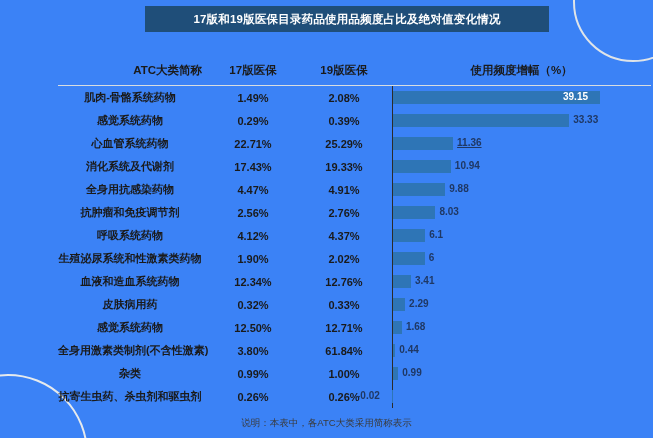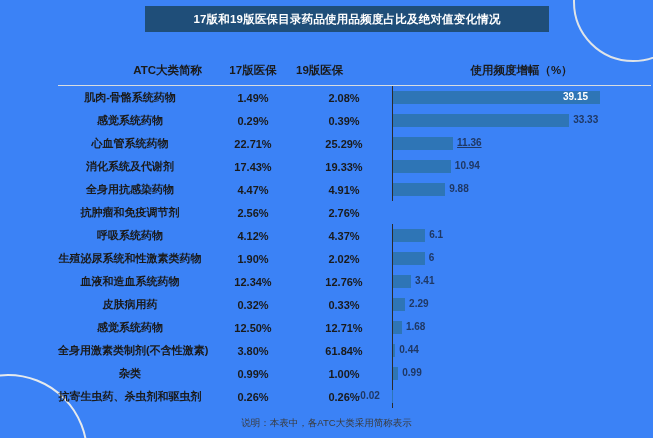--- a/index.html
+++ b/index.html
@@ -65,21 +65,21 @@
 
   
   .head {
     display: flex;
     align-items: flex-end;
     height: 38px;
     border-bottom: 1px solid #d8dde1;
   }
   .col-cat   { width: 152px; text-align: right; padding-right: 8px; }
   .col-v1    { width: 86px;  text-align: center; }
-  .col-v2    { width: 96px;  text-align: left; }
+  .col-v2    { width: 96px;  text-align: center; }
   .col-bar   { flex: 1 1 auto; position: relative; }
 
   .head .h-label {
     font-size: 11.5px;
     font-weight: bold;
     color: #1a1a1a;
     padding-bottom: 7px;
     white-space: nowrap;
   }
   .head .col-bar .h-label { text-align: center; }
@@ -236,20 +236,25 @@
           <div class="barcell">
             <div class="axis"></div>
             <div class="bar" style="width: 52.2391px;"></div>
             <div class="barlabel" style="left: 57.2391px;">9.88</div>
           </div>
         </div>
         <div class="row">
           <div class="cat">抗肿瘤和免疫调节剂</div>
           <div class="val v1">2.56%</div>
           <div class="val v2">2.76%</div>
+          <div class="barcell">
+            <div class="axis"></div>
+            <div class="bar" style="width: 42.4575px;"></div>
+            <div class="barlabel" style="left: 47.4575px;">8.03</div>
+          </div>
         </div>
         <div class="row">
           <div class="cat">呼吸系统药物</div>
           <div class="val v1">4.12%</div>
           <div class="val v2">4.37%</div>
           <div class="barcell">
             <div class="axis"></div>
             <div class="bar" style="width: 32.2529px;"></div>
             <div class="barlabel" style="left: 37.2529px;">6.1</div>
           </div>

